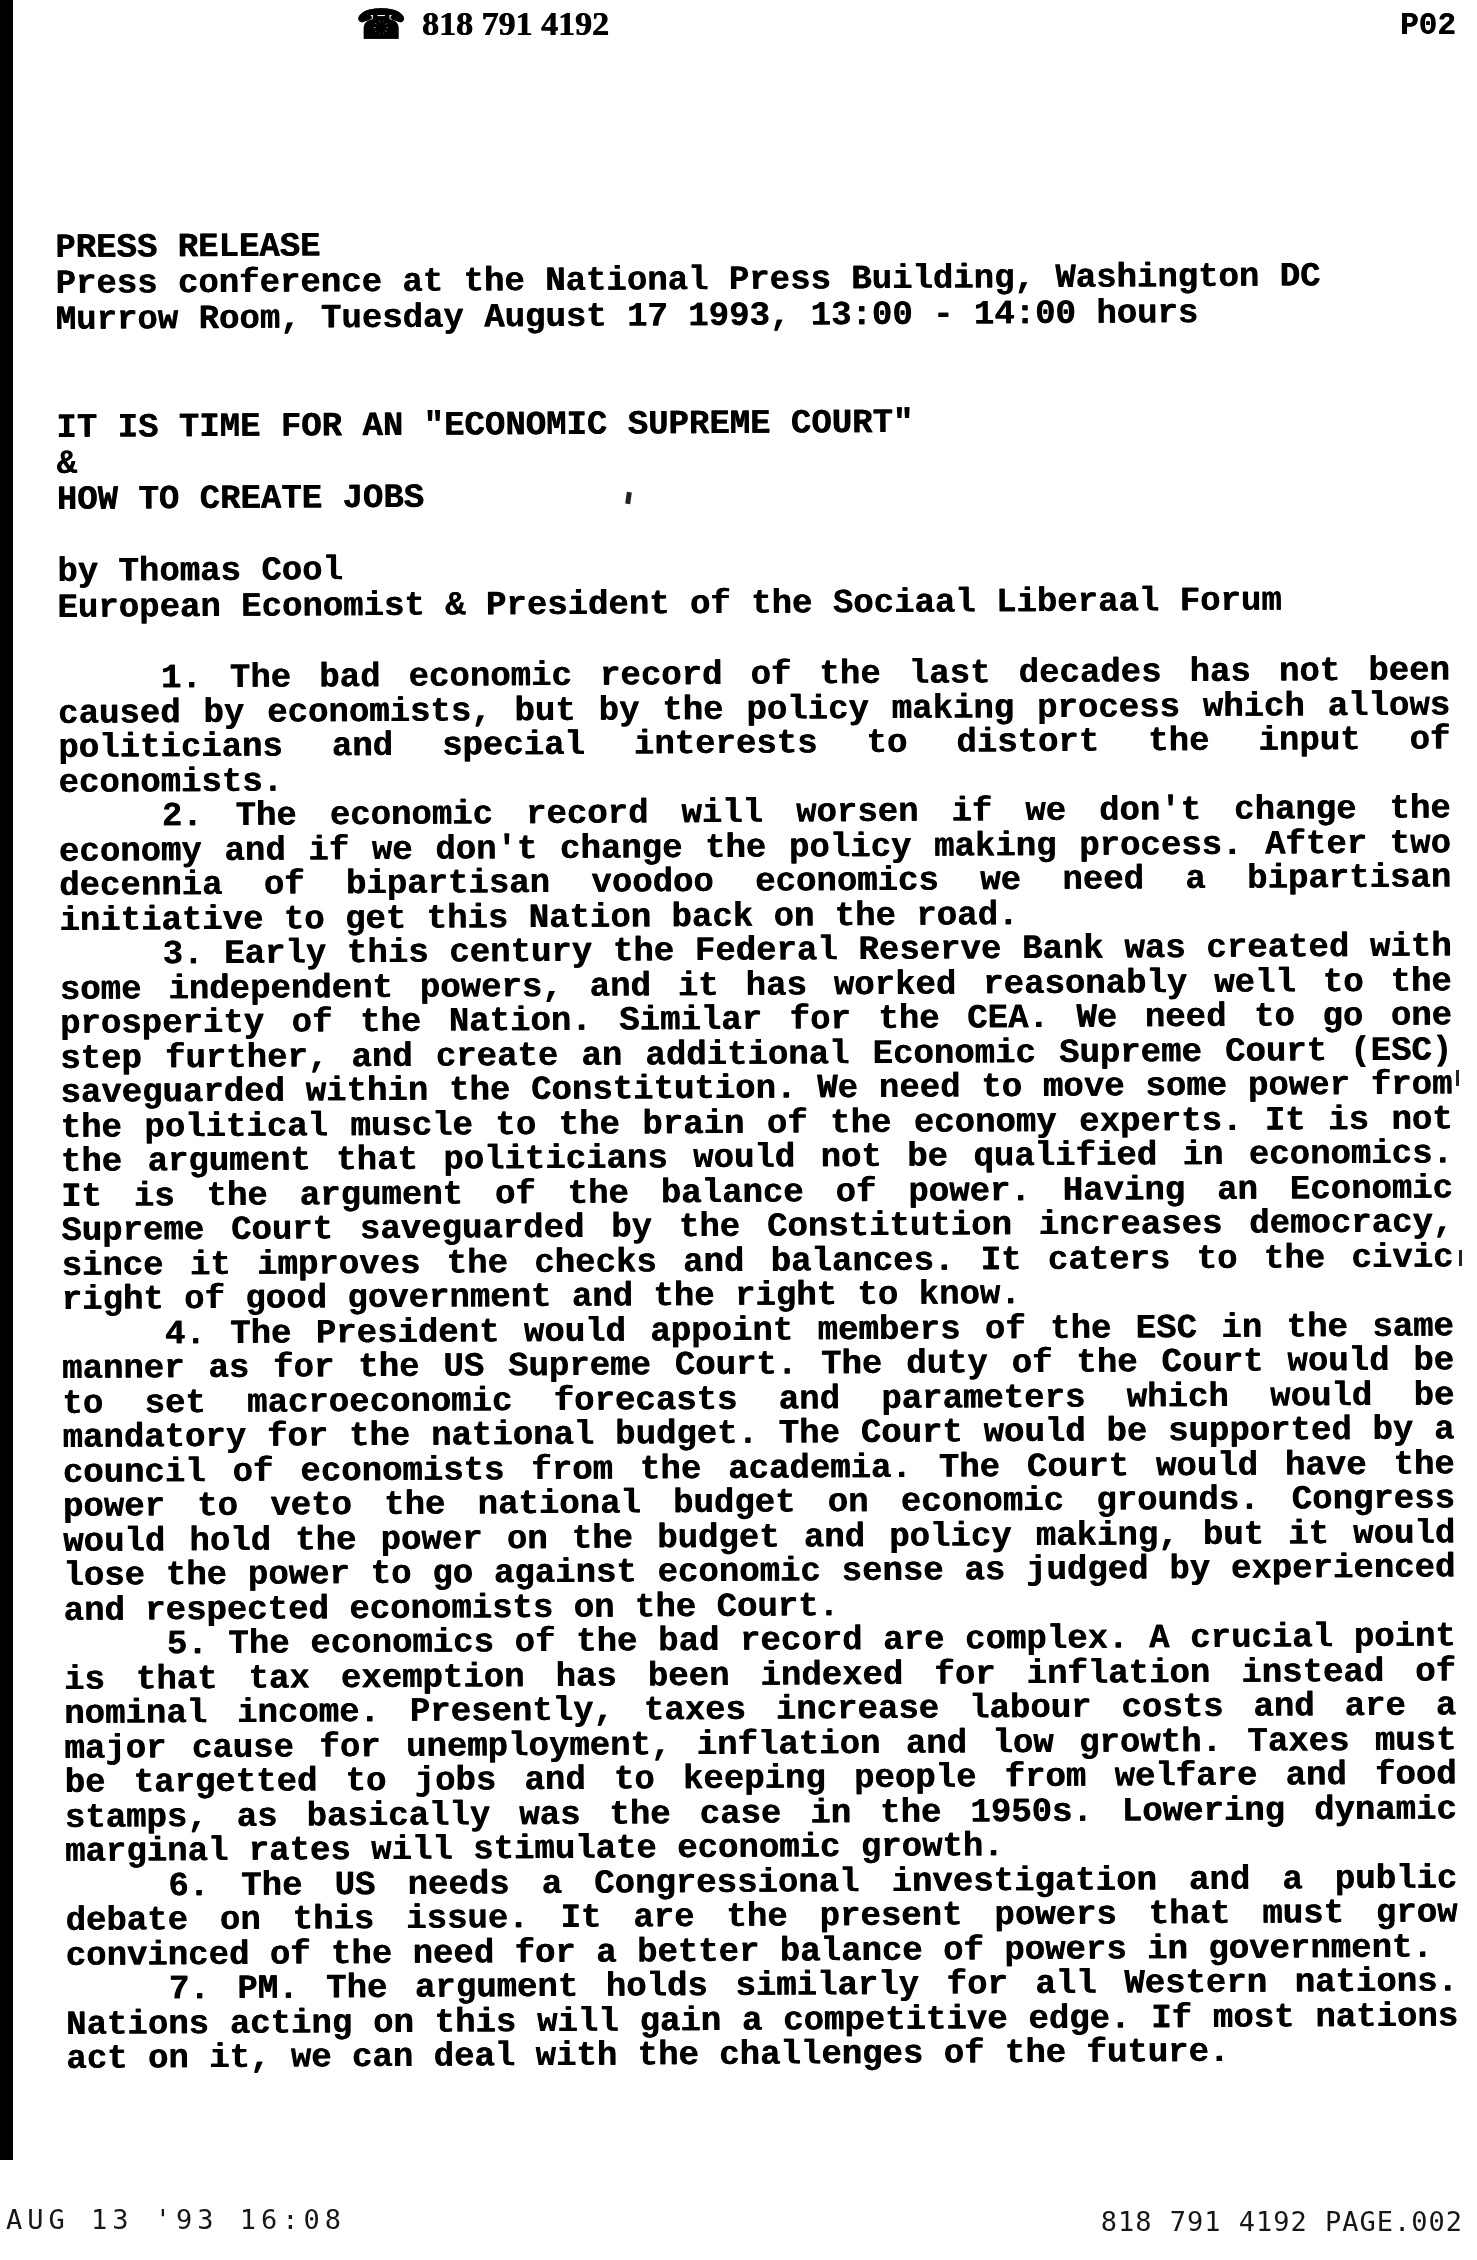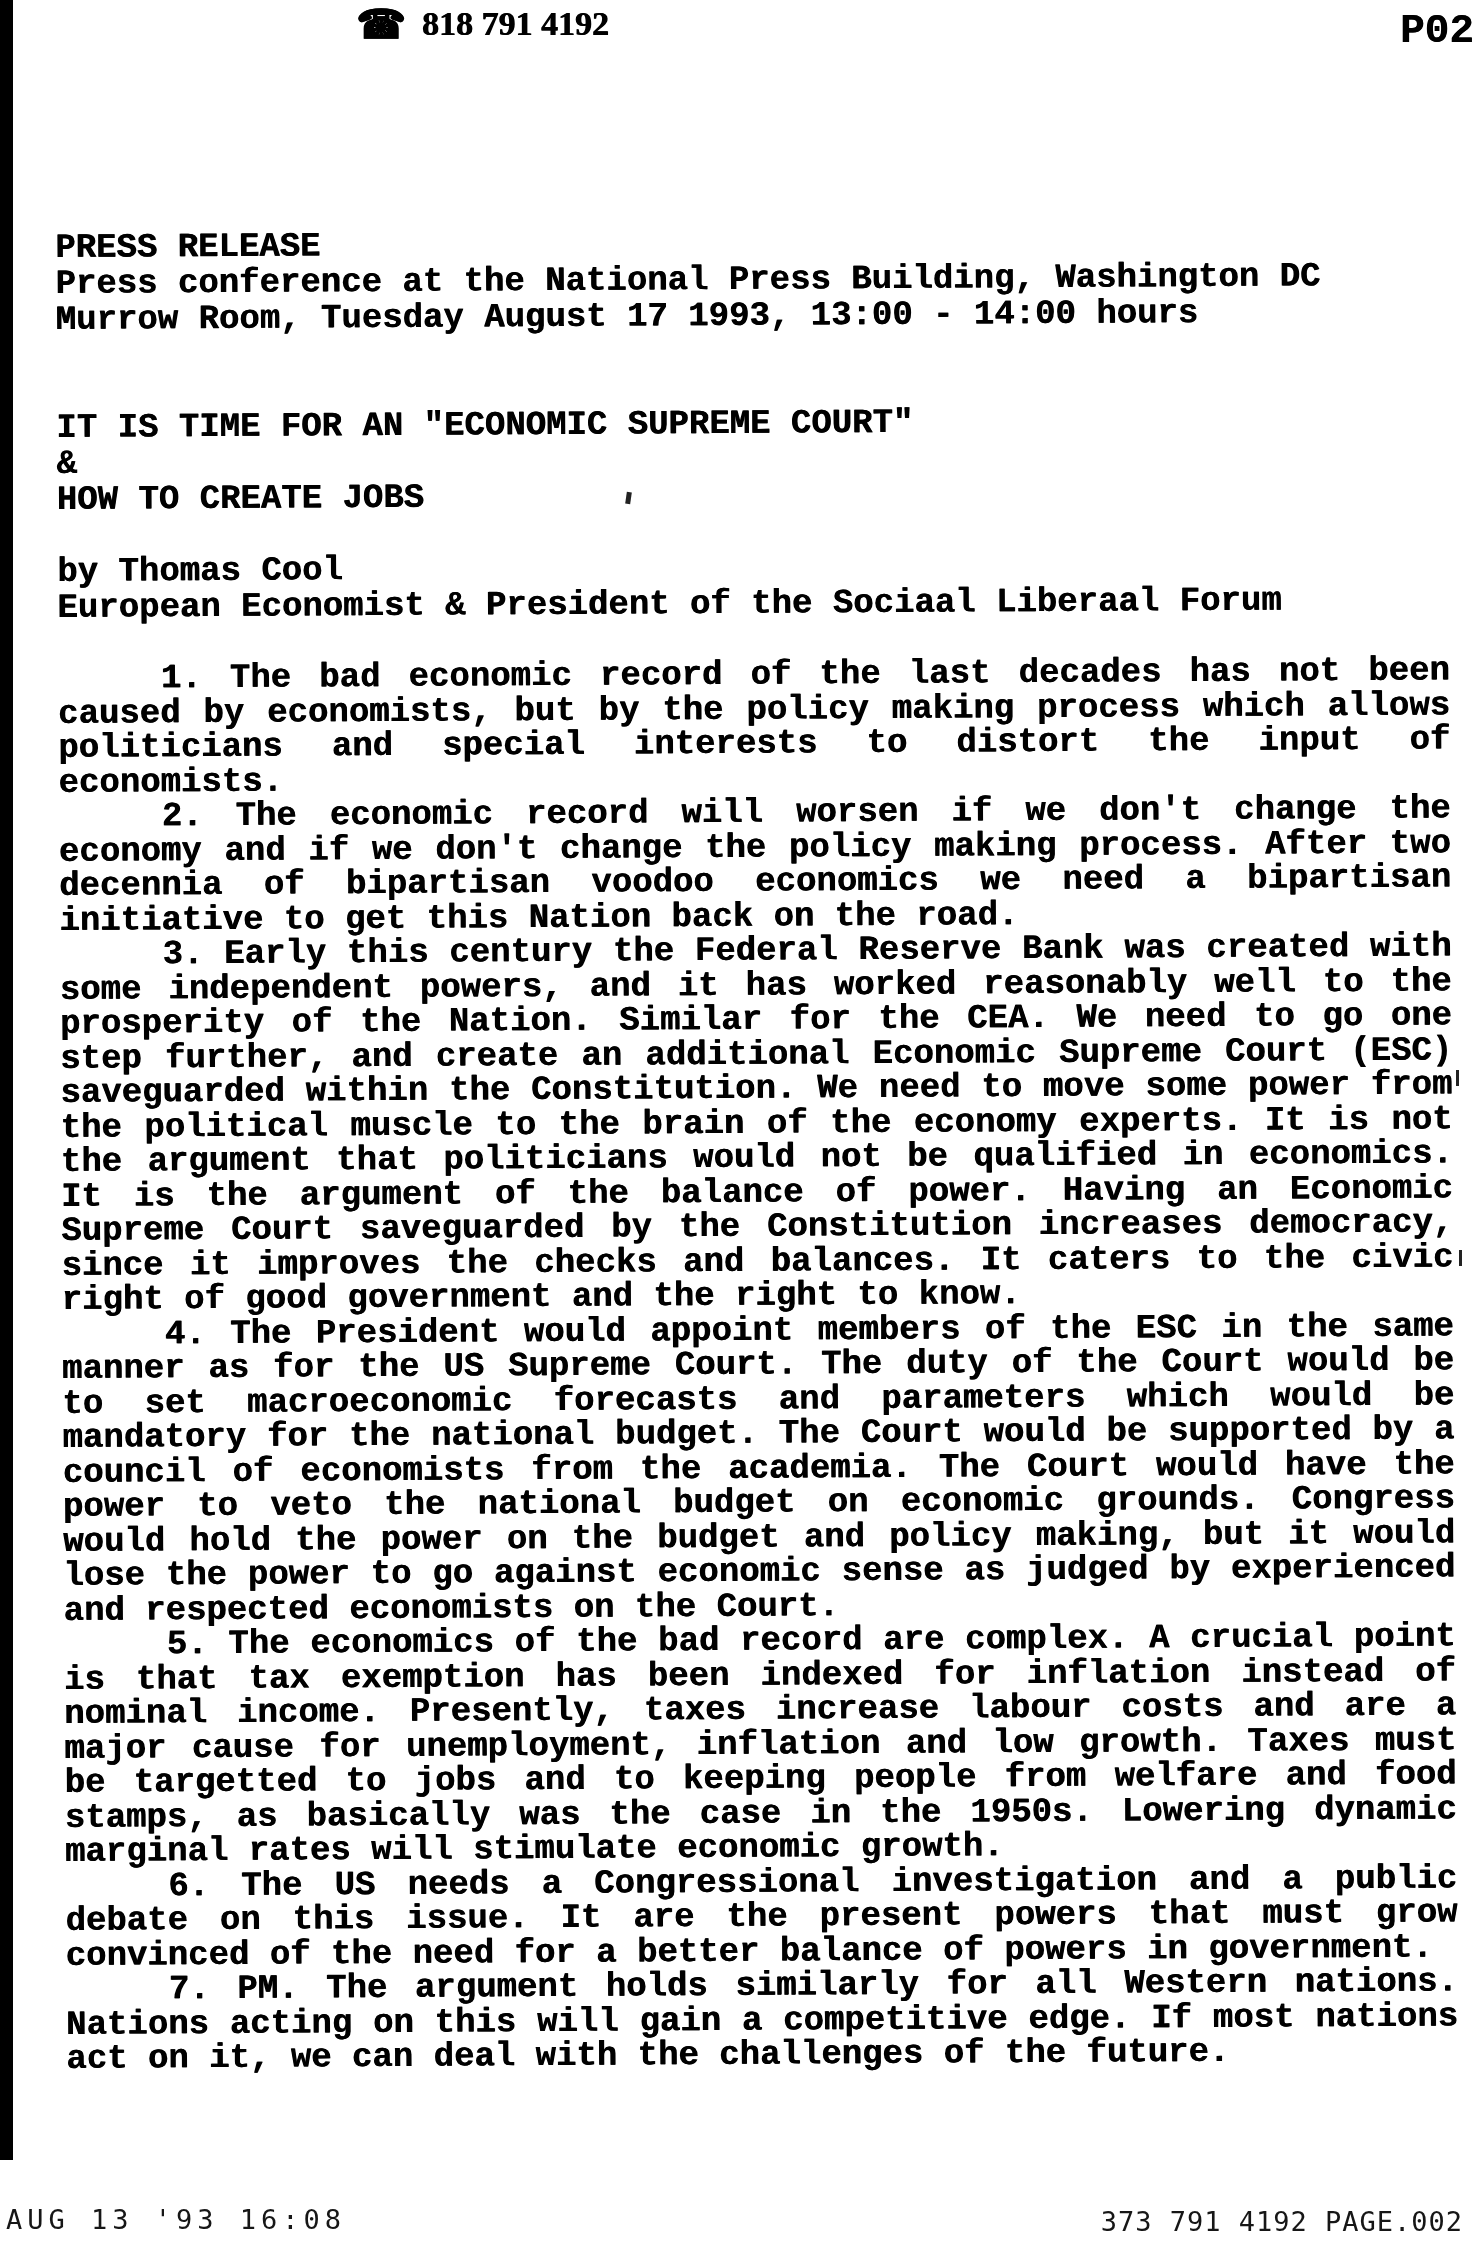--- a/index.html
+++ b/index.html
@@ -19,21 +19,21 @@
   .fax-phone {
     position: absolute; left: 356px; top: 2px;
     font-weight: 700; font-size: 34px; line-height: 44px;
     white-space: nowrap;
     text-shadow: 0.6px 0 0 #000;
     font-family: Liberation Serif, serif;
   }
   .phone-icon { font-size: 40px; margin-right: 16px; vertical-align: -3px; }
   .fax-pageno {
     position: absolute; left: 1400px; top: 8px;
-    font-weight: 700; font-size: 41px;
+    font-weight: 700; font-size: 31px;
     text-shadow: 0.5px 0 0 #000;
   }
   .doc {
     position: absolute; left: 55px; top: 230px; width: 1392px;
     transform: rotate(-0.35deg); transform-origin: 0 0;
     font-weight: 700; font-size: 34px;
     text-shadow: 0.6px 0 0 #000;
   }
   .hline { line-height: 36px; white-space: nowrap; }
   .gap-lg { height: 72px; }
@@ -93,14 +93,14 @@
   <p class="para">6. The US needs a Congressional investigation and a public debate on this issue. It are the present powers that must grow convinced of the need for a better balance of powers in government.</p>
   <p class="para">7. PM. The argument holds similarly for all Western nations. Nations acting on this will gain a competitive edge. If most nations act on it, we can deal with the challenges of the future.</p>
 </div>
 
 <div class="artifact a1"></div>
 <div class="artifact a2"></div>
 <div class="artifact a3"></div>
 
 <div class="fax-footer">
   <span class="footer-left">AUG 13 '93 16:08</span>
-  <span class="footer-right">373 791 4192  PAGE.002</span>
+  <span class="footer-right">818 791 4192  PAGE.002</span>
 </div>
 
 </body></html>

